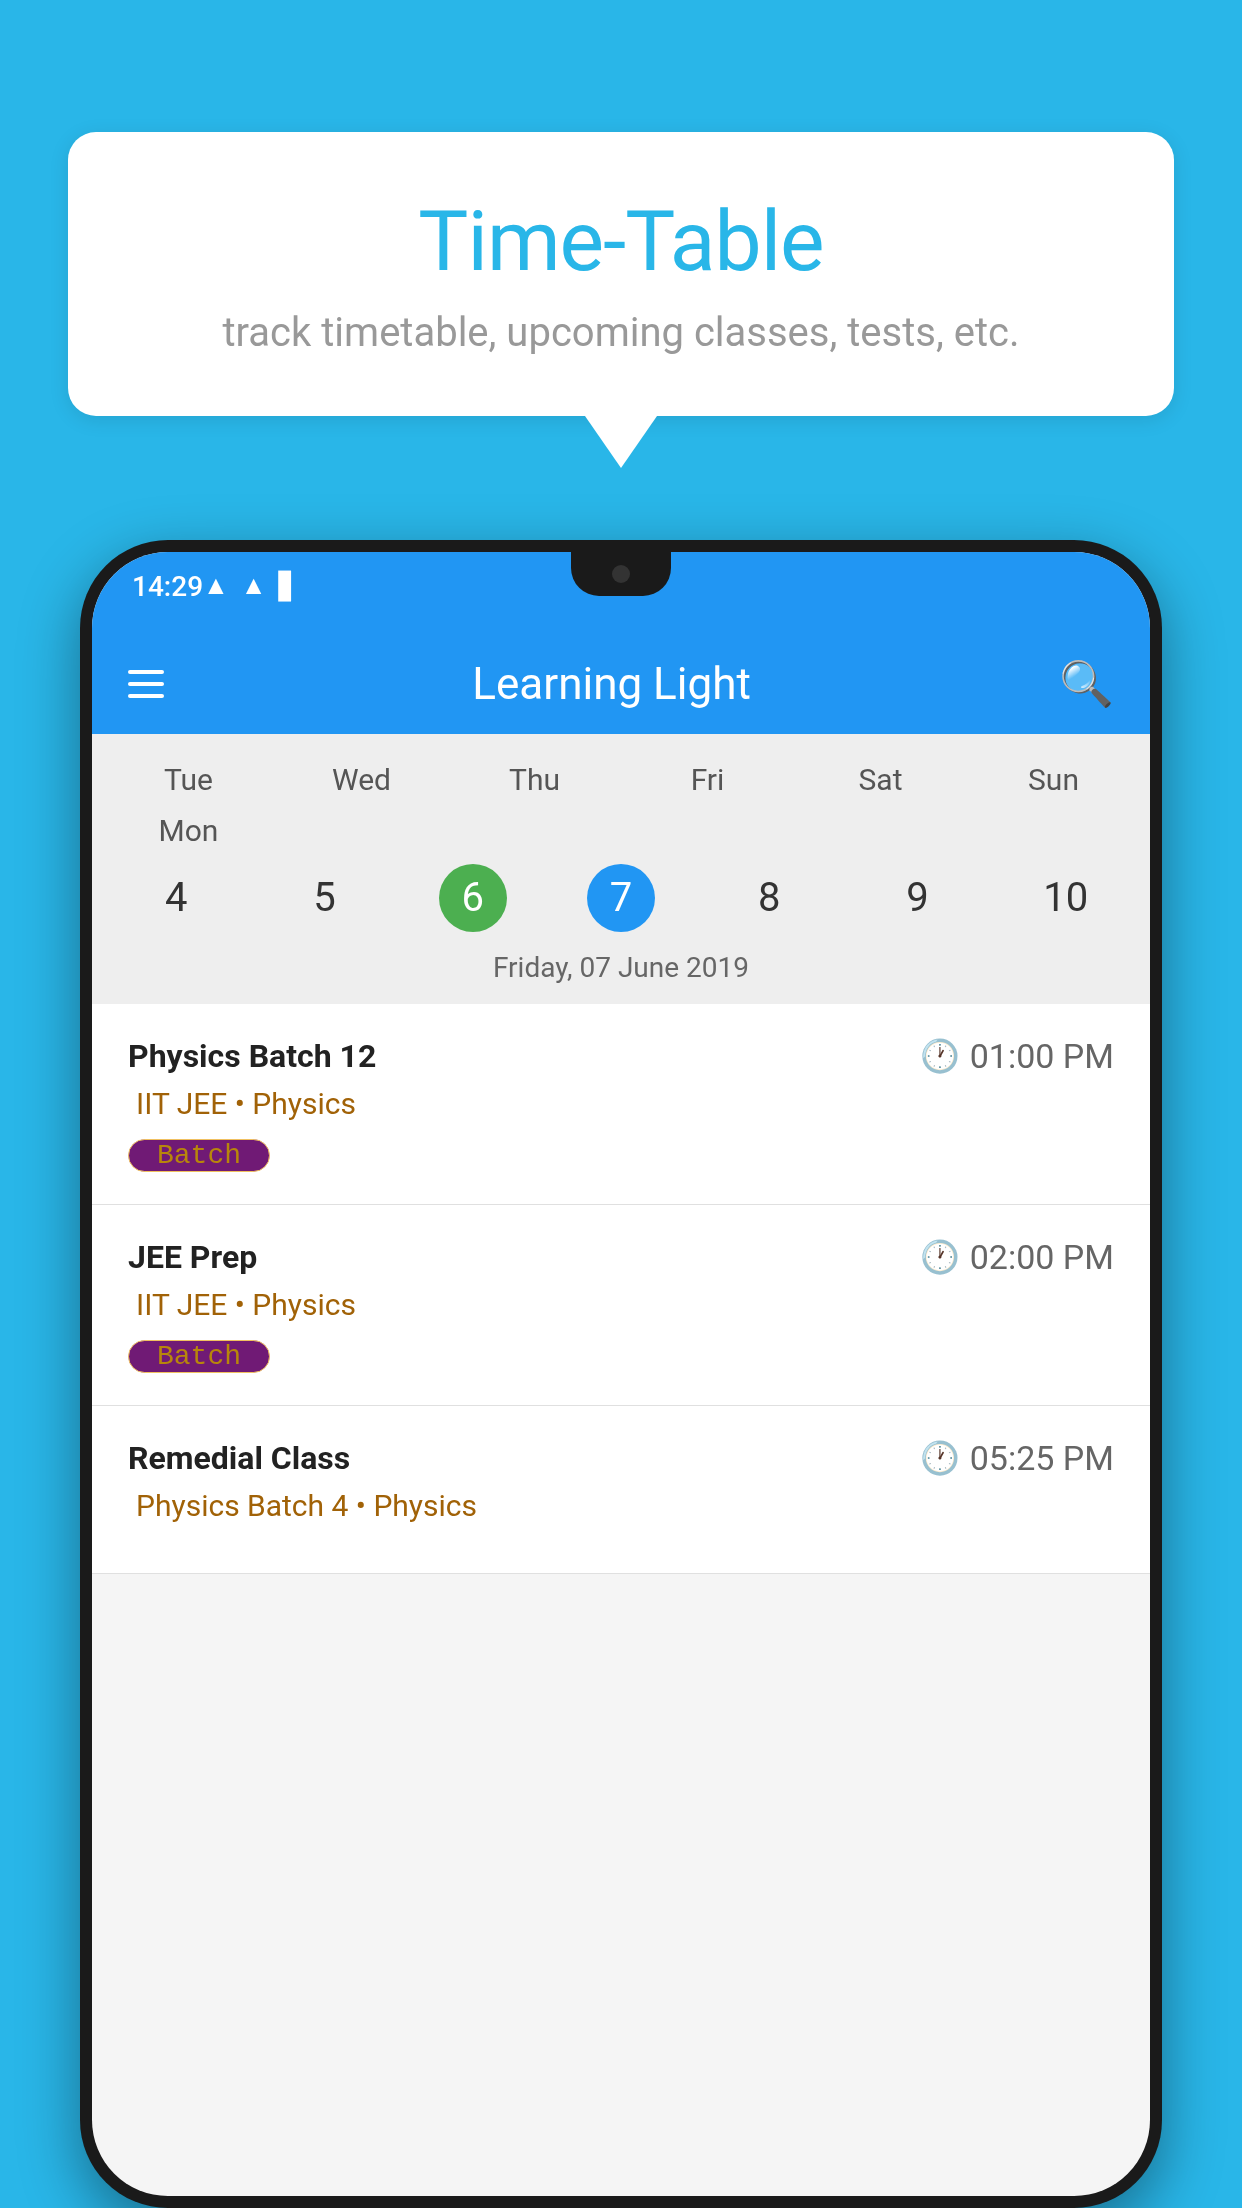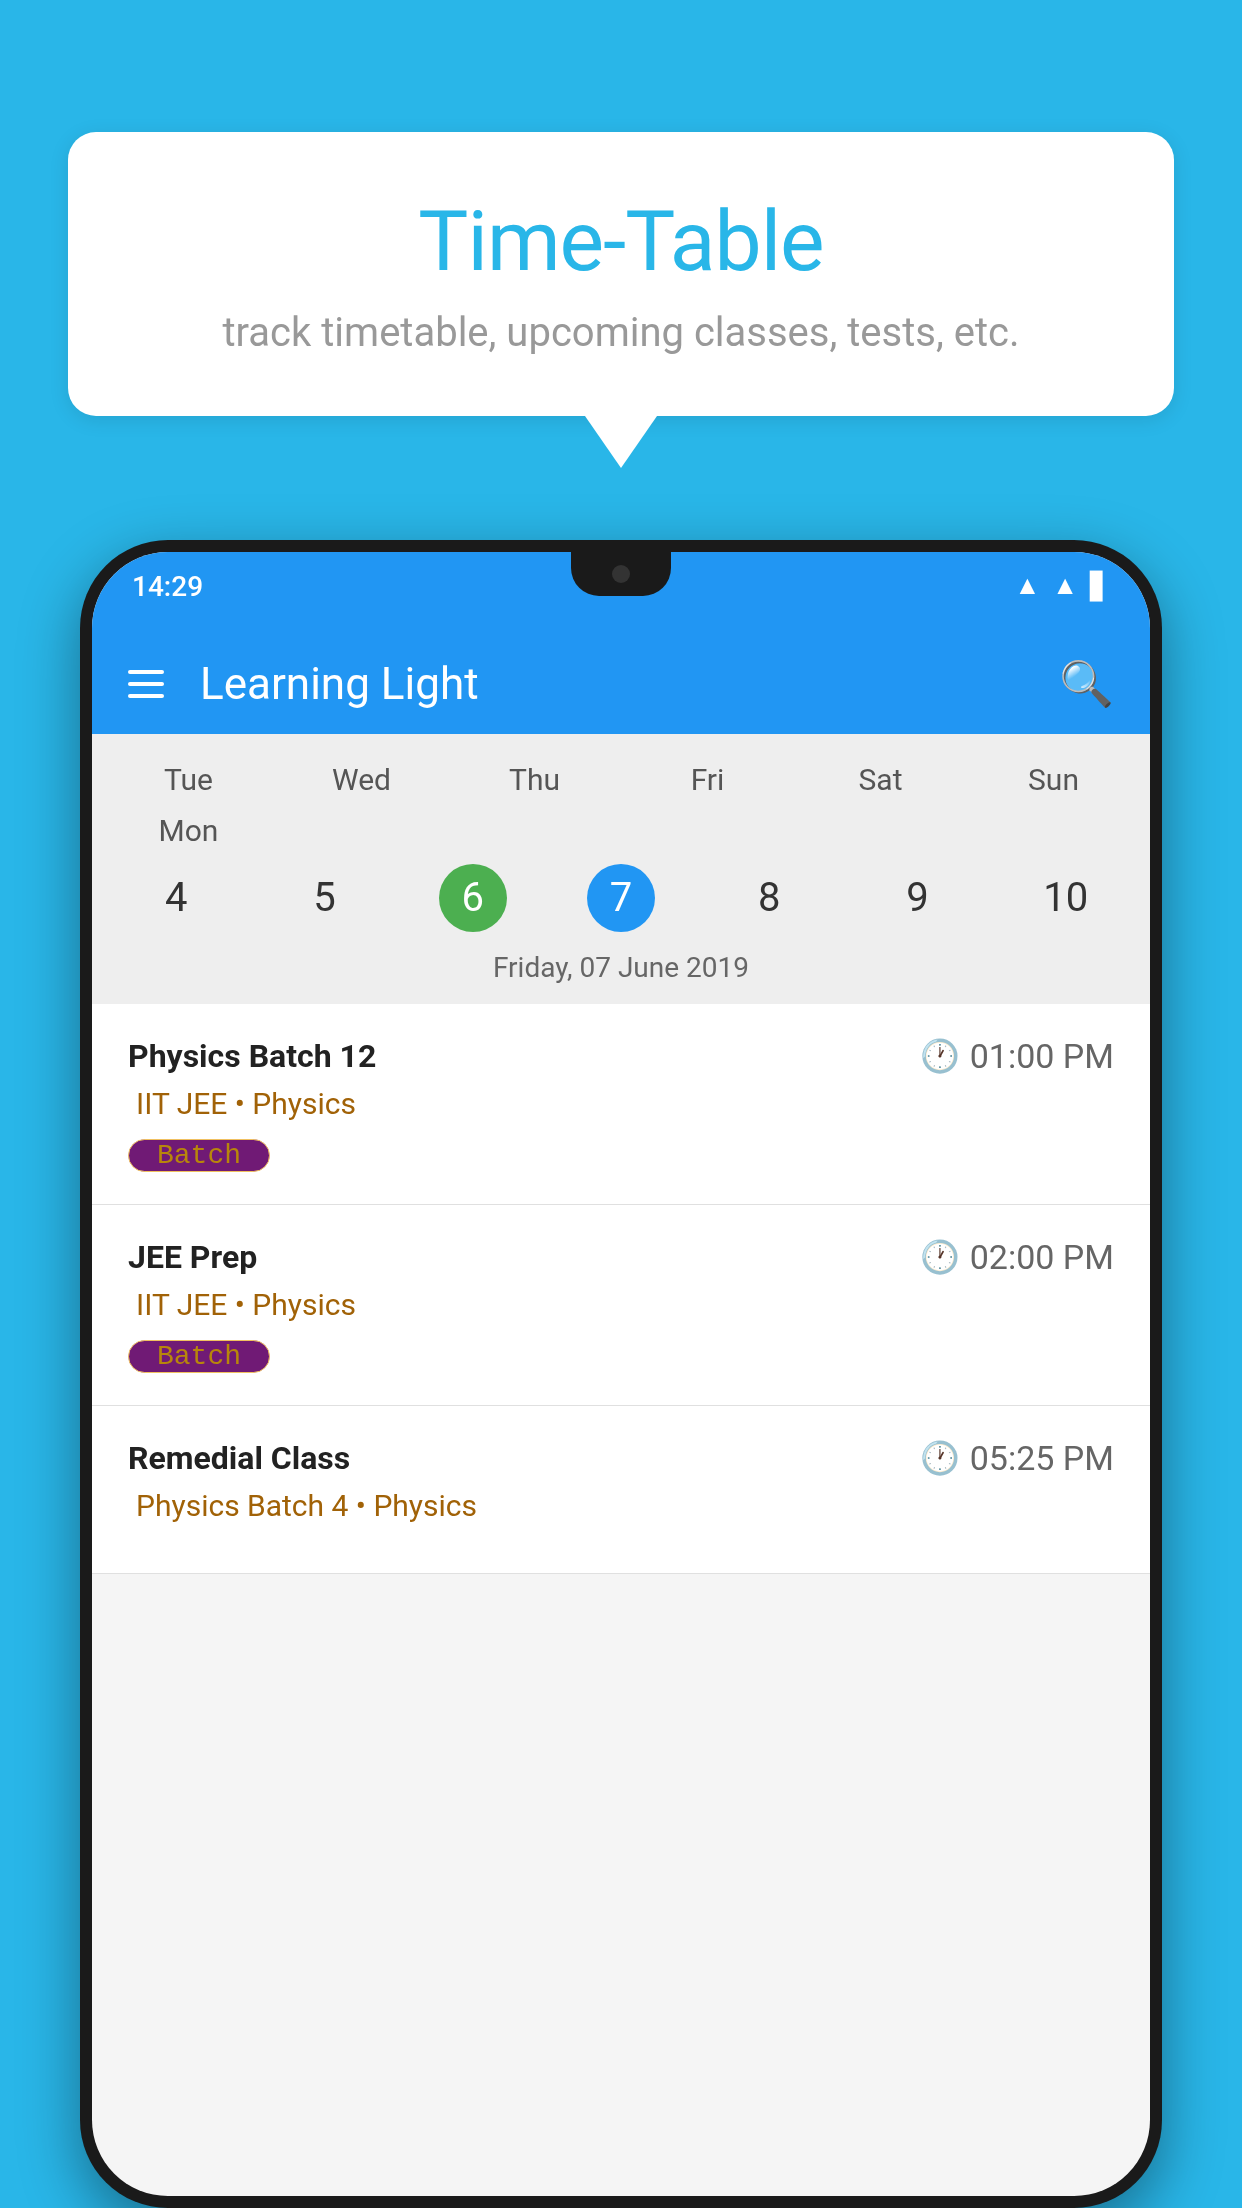--- a/index.html
+++ b/index.html
@@ -83,21 +83,20 @@
       position: relative;
     }
 
     
     .notch-area {
       background: #2196f3;
       height: 82px;
       position: relative;
       display: flex;
       align-items: flex-start;
-      justify-content: space-between;
       padding: 12px 40px 0 40px;
     }
 
     .status-time {
       color: white;
       font-size: 28px;
       font-weight: 500;
       padding-top: 6px;
     }
 
@@ -136,20 +135,21 @@
     }
 
     
     .app-bar {
       background: #2196f3;
       height: 100px;
       display: flex;
       align-items: center;
       padding: 0 36px;
       gap: 36px;
+      text-align: center;
     }
 
     .hamburger-icon {
       display: flex;
       flex-direction: column;
       gap: 8px;
       cursor: pointer;
     }
 
     .hamburger-line {

